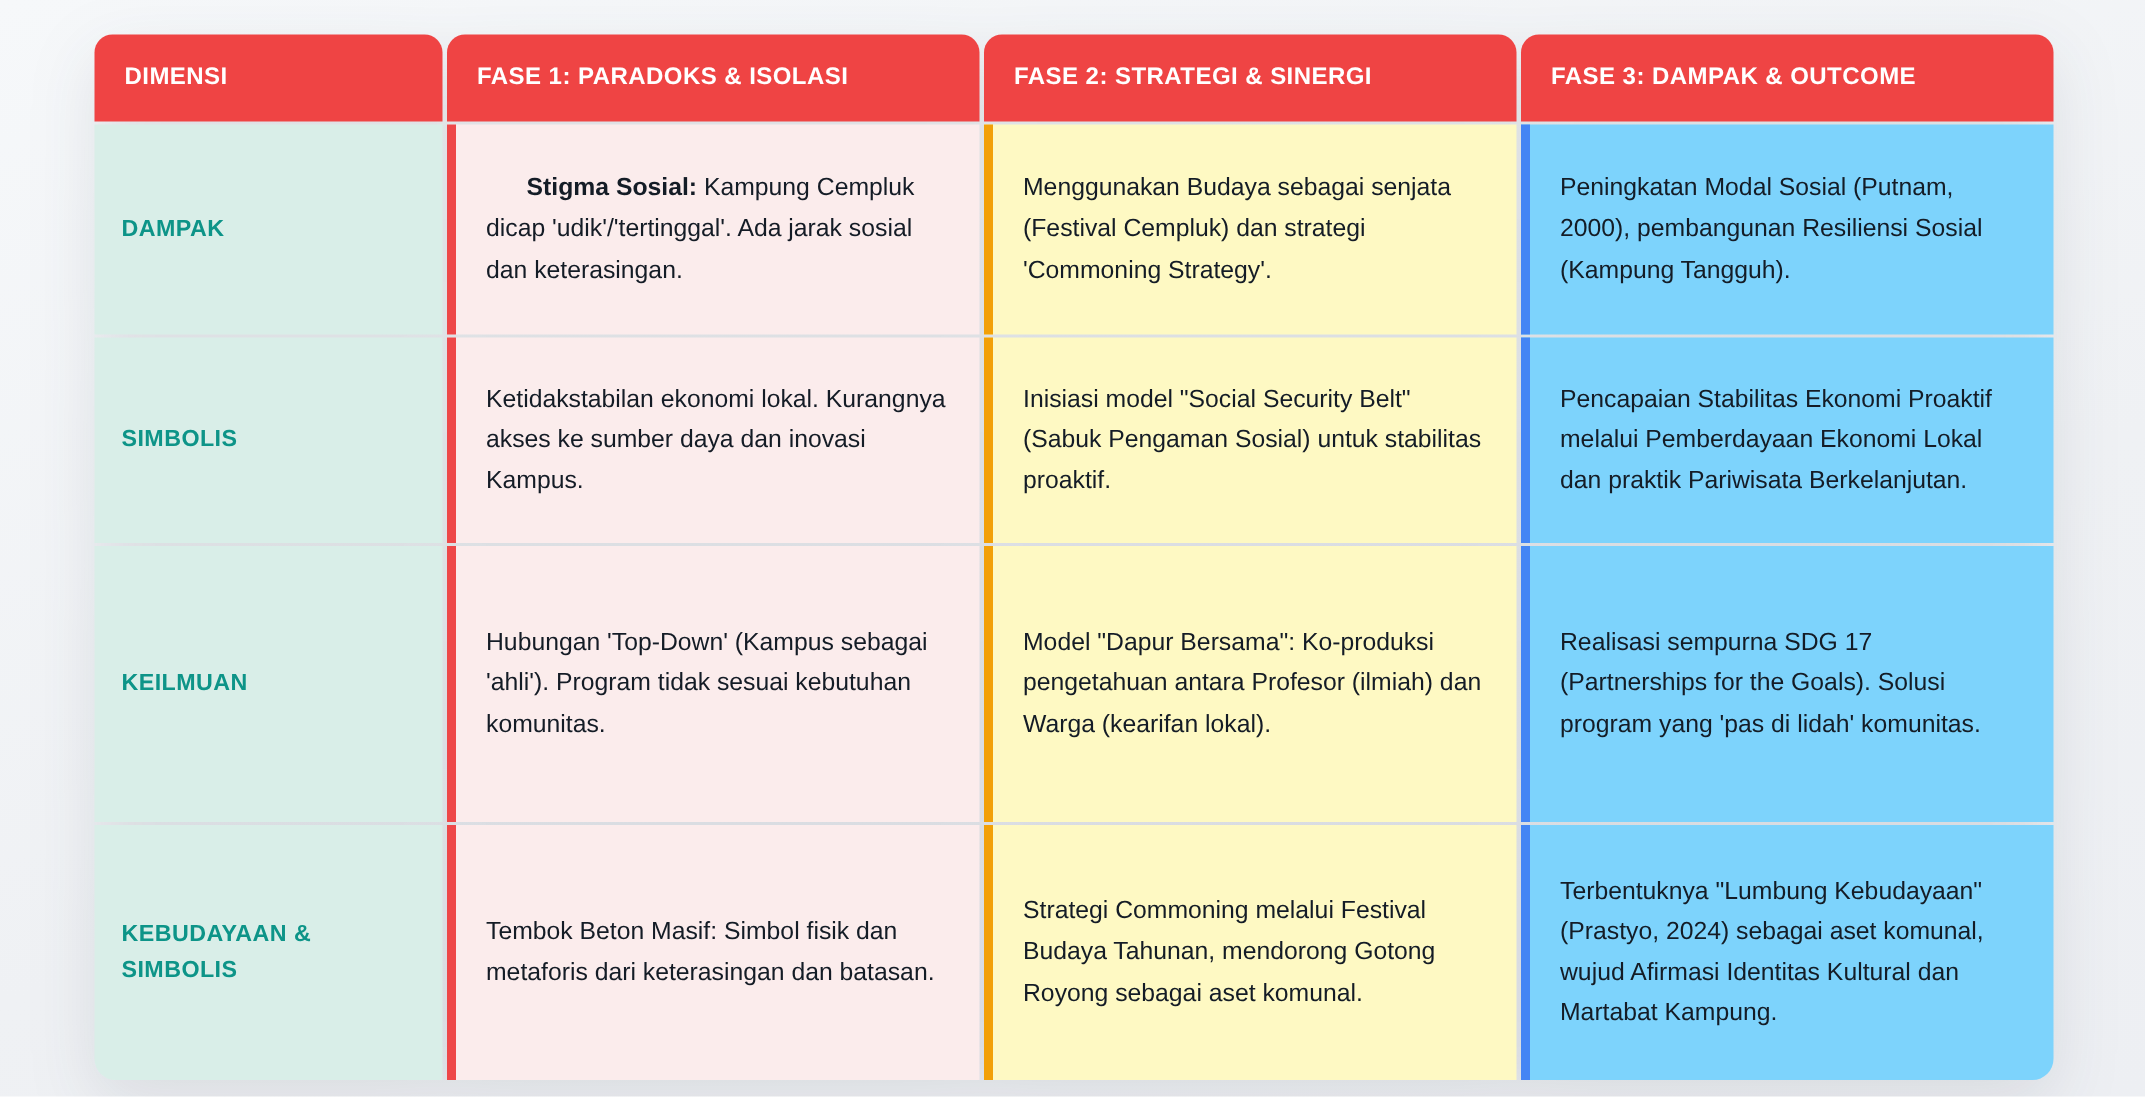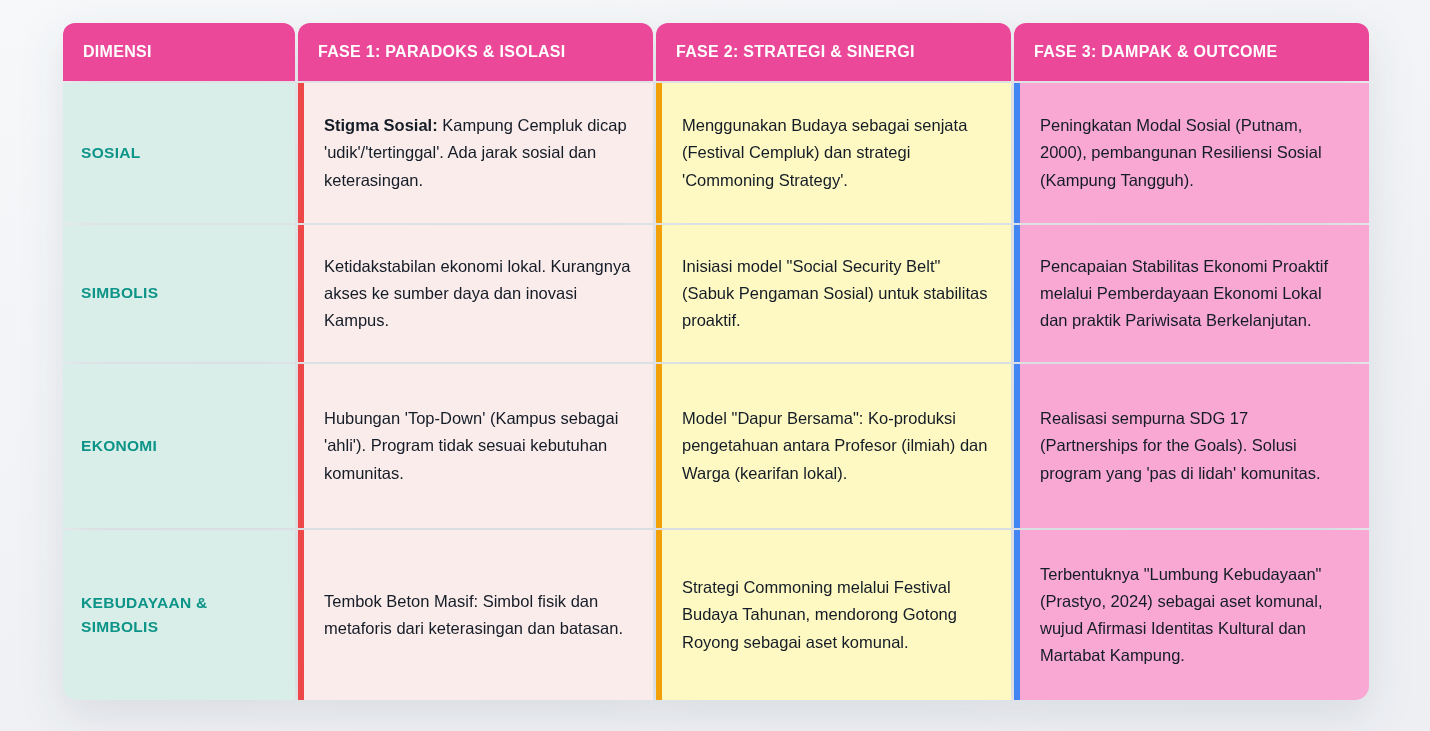--- a/index.html
+++ b/index.html
@@ -20,21 +20,21 @@
     width: 100%;
     table-layout: fixed;
     border-collapse: separate;
     border-spacing: 3px 2px;
     filter: drop-shadow(0 14px 22px rgba(25, 40, 60, 0.10));
   }
   col.c-dim   { width: 232px; }
   col.c-fase  { width: auto; }
 
   th {
-    background: #ec4899;
+    background: #ef4444;
     color: #ffffff;
     font-size: 16px;
     font-weight: 800;
     letter-spacing: 0.3px;
     text-align: left;
     height: 58px;
     padding: 0 0 0 20px;
     border-radius: 12px 12px 0 0;
     white-space: nowrap;
   }
@@ -51,31 +51,31 @@
     line-height: 1.55;
   }
   td.fase-cell {
     padding: 16px 22px 16px 20px;
     font-size: 16.5px;
     line-height: 1.65;
     color: #141c26;
   }
   td.f1 { background: #fbecec; border-left: 6px solid #ee4748; }
   td.f2 { background: #fef9c3; border-left: 6px solid #f2a007; }
-  td.f3 { background: #f9a8d4; border-left: 6px solid #4485f4; }
+  td.f3 { background: #7dd3fc; border-left: 6px solid #4485f4; }
 
   tr.r1 td { height: 140px; }
   tr.r2 td { height: 137px; }
-  tr.r3 td { height: 164px; }
+  tr.r3 td { height: 184px; }
   tr.r4 td { height: 170px; }
 
   tr.r4 td.dim-cell { border-bottom-left-radius: 14px; }
   tr.r4 td.f3       { border-bottom-right-radius: 14px; }
 
-  .lead { font-weight: bold; }
+  .lead { font-weight: bold; margin-left: 27px; }
 </style>
 </head>
 <body>
 
 <div class="matrix-wrap">
   <table class="matrix">
     <colgroup>
       <col class="c-dim">
       <col class="c-fase">
       <col class="c-fase">
@@ -85,21 +85,21 @@
       <tr>
         <th>DIMENSI</th>
         <th>FASE 1: PARADOKS &amp; ISOLASI</th>
         <th>FASE 2: STRATEGI &amp; SINERGI</th>
         <th>FASE 3: DAMPAK &amp; OUTCOME</th>
       </tr>
     </thead>
     <tbody>
       <tr class="r1">
         <td class="dim-cell">
-          <span>SOSIAL</span>
+          <span>DAMPAK</span>
         </td>
         <td class="fase-cell f1">
           <span class="lead">Stigma Sosial:</span><span> Kampung Cempluk dicap 'udik'/'tertinggal'. Ada jarak sosial dan keterasingan.</span>
         </td>
         <td class="fase-cell f2">
           <span>Menggunakan Budaya sebagai senjata (Festival Cempluk) dan strategi 'Commoning Strategy'.</span>
         </td>
         <td class="fase-cell f3">
           <span>Peningkatan Modal Sosial (Putnam, 2000), pembangunan Resiliensi Sosial (Kampung Tangguh).</span>
         </td>
@@ -113,21 +113,21 @@
         </td>
         <td class="fase-cell f2">
           <span>Inisiasi model "Social Security Belt" (Sabuk Pengaman Sosial) untuk stabilitas proaktif.</span>
         </td>
         <td class="fase-cell f3">
           <span>Pencapaian Stabilitas Ekonomi Proaktif melalui Pemberdayaan Ekonomi Lokal dan praktik Pariwisata Berkelanjutan.</span>
         </td>
       </tr>
       <tr class="r3">
         <td class="dim-cell">
-          <span>EKONOMI</span>
+          <span>KEILMUAN</span>
         </td>
         <td class="fase-cell f1">
           <span>Hubungan 'Top-Down' (Kampus sebagai 'ahli'). Program tidak sesuai kebutuhan komunitas.</span>
         </td>
         <td class="fase-cell f2">
           <span>Model "Dapur Bersama": Ko-produksi pengetahuan antara Profesor (ilmiah) dan Warga (kearifan lokal).</span>
         </td>
         <td class="fase-cell f3">
           <span>Realisasi sempurna SDG 17 (Partnerships for the Goals). Solusi program yang 'pas di lidah' komunitas.</span>
         </td>

